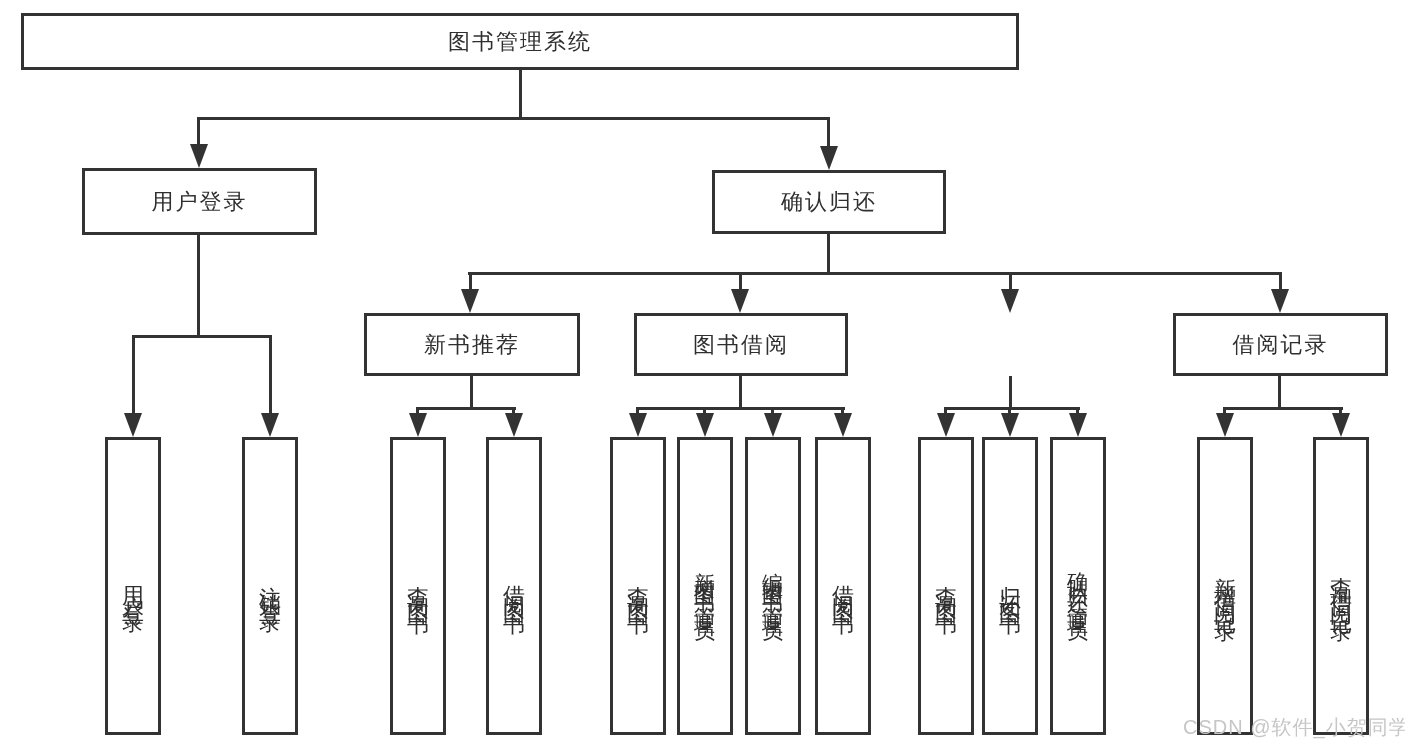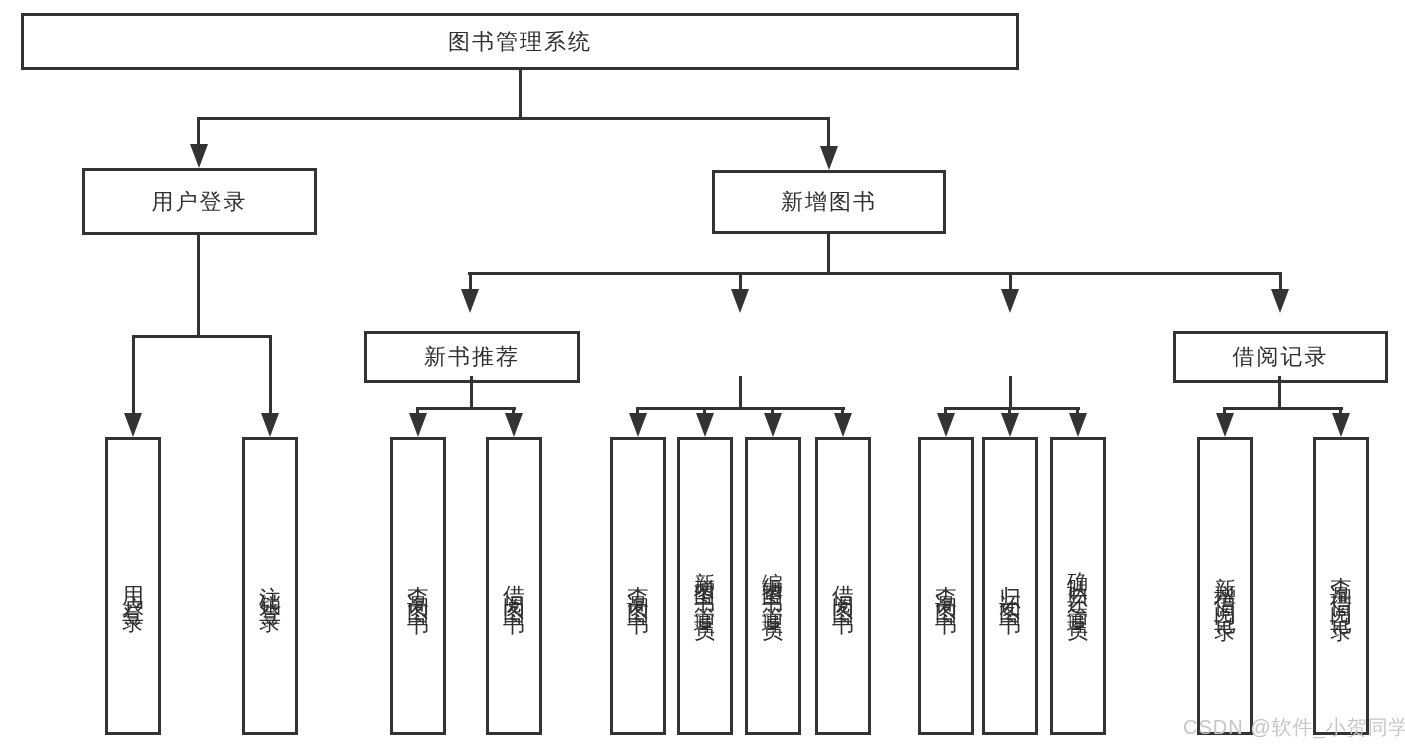--- a/index.html
+++ b/index.html
@@ -30,21 +30,21 @@
   .htext { font-size: 22px; letter-spacing: 2px; white-space: nowrap; text-align: center; }
   .vbox { top: 437px; width: 56px; height: 298px; }
   .vtext {
     writing-mode: vertical-lr;
     text-orientation: mixed;
     font-size: 22px;
     letter-spacing: 9px;
     line-height: 1;
   }
   .vtext.tight { font-size: 21px; letter-spacing: 7px; }
-  .l3 { top: 331px; height: 52px; }
+  .l3 { top: 313px; height: 63px; }
   .vl { position: absolute; width: 3px; background: var(--line); }
   .hl { position: absolute; height: 3px; background: var(--line); }
   .ah {
     position: absolute;
     width: 0; height: 0;
     border-left: 9px solid transparent;
     border-right: 9px solid transparent;
     border-top: 24px solid var(--line);
   }
   .watermark {
@@ -71,21 +71,21 @@
   <div class="hl" style="left:197px;top:117px;width:633px"></div>
   <div class="vl" style="left:197px;top:117px;height:29px"></div>
   <div class="ah" style="left:190px;top:144px"></div>
   <div class="vl" style="left:827px;top:117px;height:31px"></div>
   <div class="ah" style="left:820px;top:146px"></div>
 
   <div class="box" style="left:82px;top:168px;width:235px;height:67px">
     <span class="htext">用户登录</span>
   </div>
   <div class="box" style="left:712px;top:170px;width:234px;height:64px">
-    <span class="htext">新增图书</span>
+    <span class="htext">确认归还</span>
   </div>
 
   <div class="vl" style="left:197px;top:235px;height:100px"></div>
   <div class="hl" style="left:132px;top:335px;width:140px"></div>
   <div class="vl" style="left:132px;top:335px;height:80px"></div>
   <div class="ah" style="left:124px;top:413px"></div>
   <div class="vl" style="left:269px;top:335px;height:80px"></div>
   <div class="ah" style="left:261px;top:413px"></div>
 
   <div class="vl" style="left:827px;top:234px;height:38px"></div>
@@ -94,20 +94,23 @@
   <div class="ah" style="left:461px;top:289px"></div>
   <div class="vl" style="left:739px;top:272px;height:19px"></div>
   <div class="ah" style="left:731px;top:289px"></div>
   <div class="vl" style="left:1009px;top:272px;height:19px"></div>
   <div class="ah" style="left:1001px;top:289px"></div>
   <div class="vl" style="left:1279px;top:272px;height:19px"></div>
   <div class="ah" style="left:1271px;top:289px"></div>
 
   <div class="box l3" style="left:364px;width:216px">
     <span class="htext">新书推荐</span>
+  </div>
+  <div class="box l3" style="left:634px;width:214px">
+    <span class="htext">图书借阅</span>
   </div>
   <div class="box l3" style="left:1173px;width:215px">
     <span class="htext">借阅记录</span>
   </div>
 
   <div class="vl" style="left:470px;top:376px;height:31px"></div>
   <div class="hl" style="left:417px;top:407px;width:99px"></div>
   <div class="vl" style="left:416px;top:407px;height:8px"></div>
   <div class="ah" style="left:409px;top:413px"></div>
   <div class="vl" style="left:512px;top:407px;height:8px"></div>

